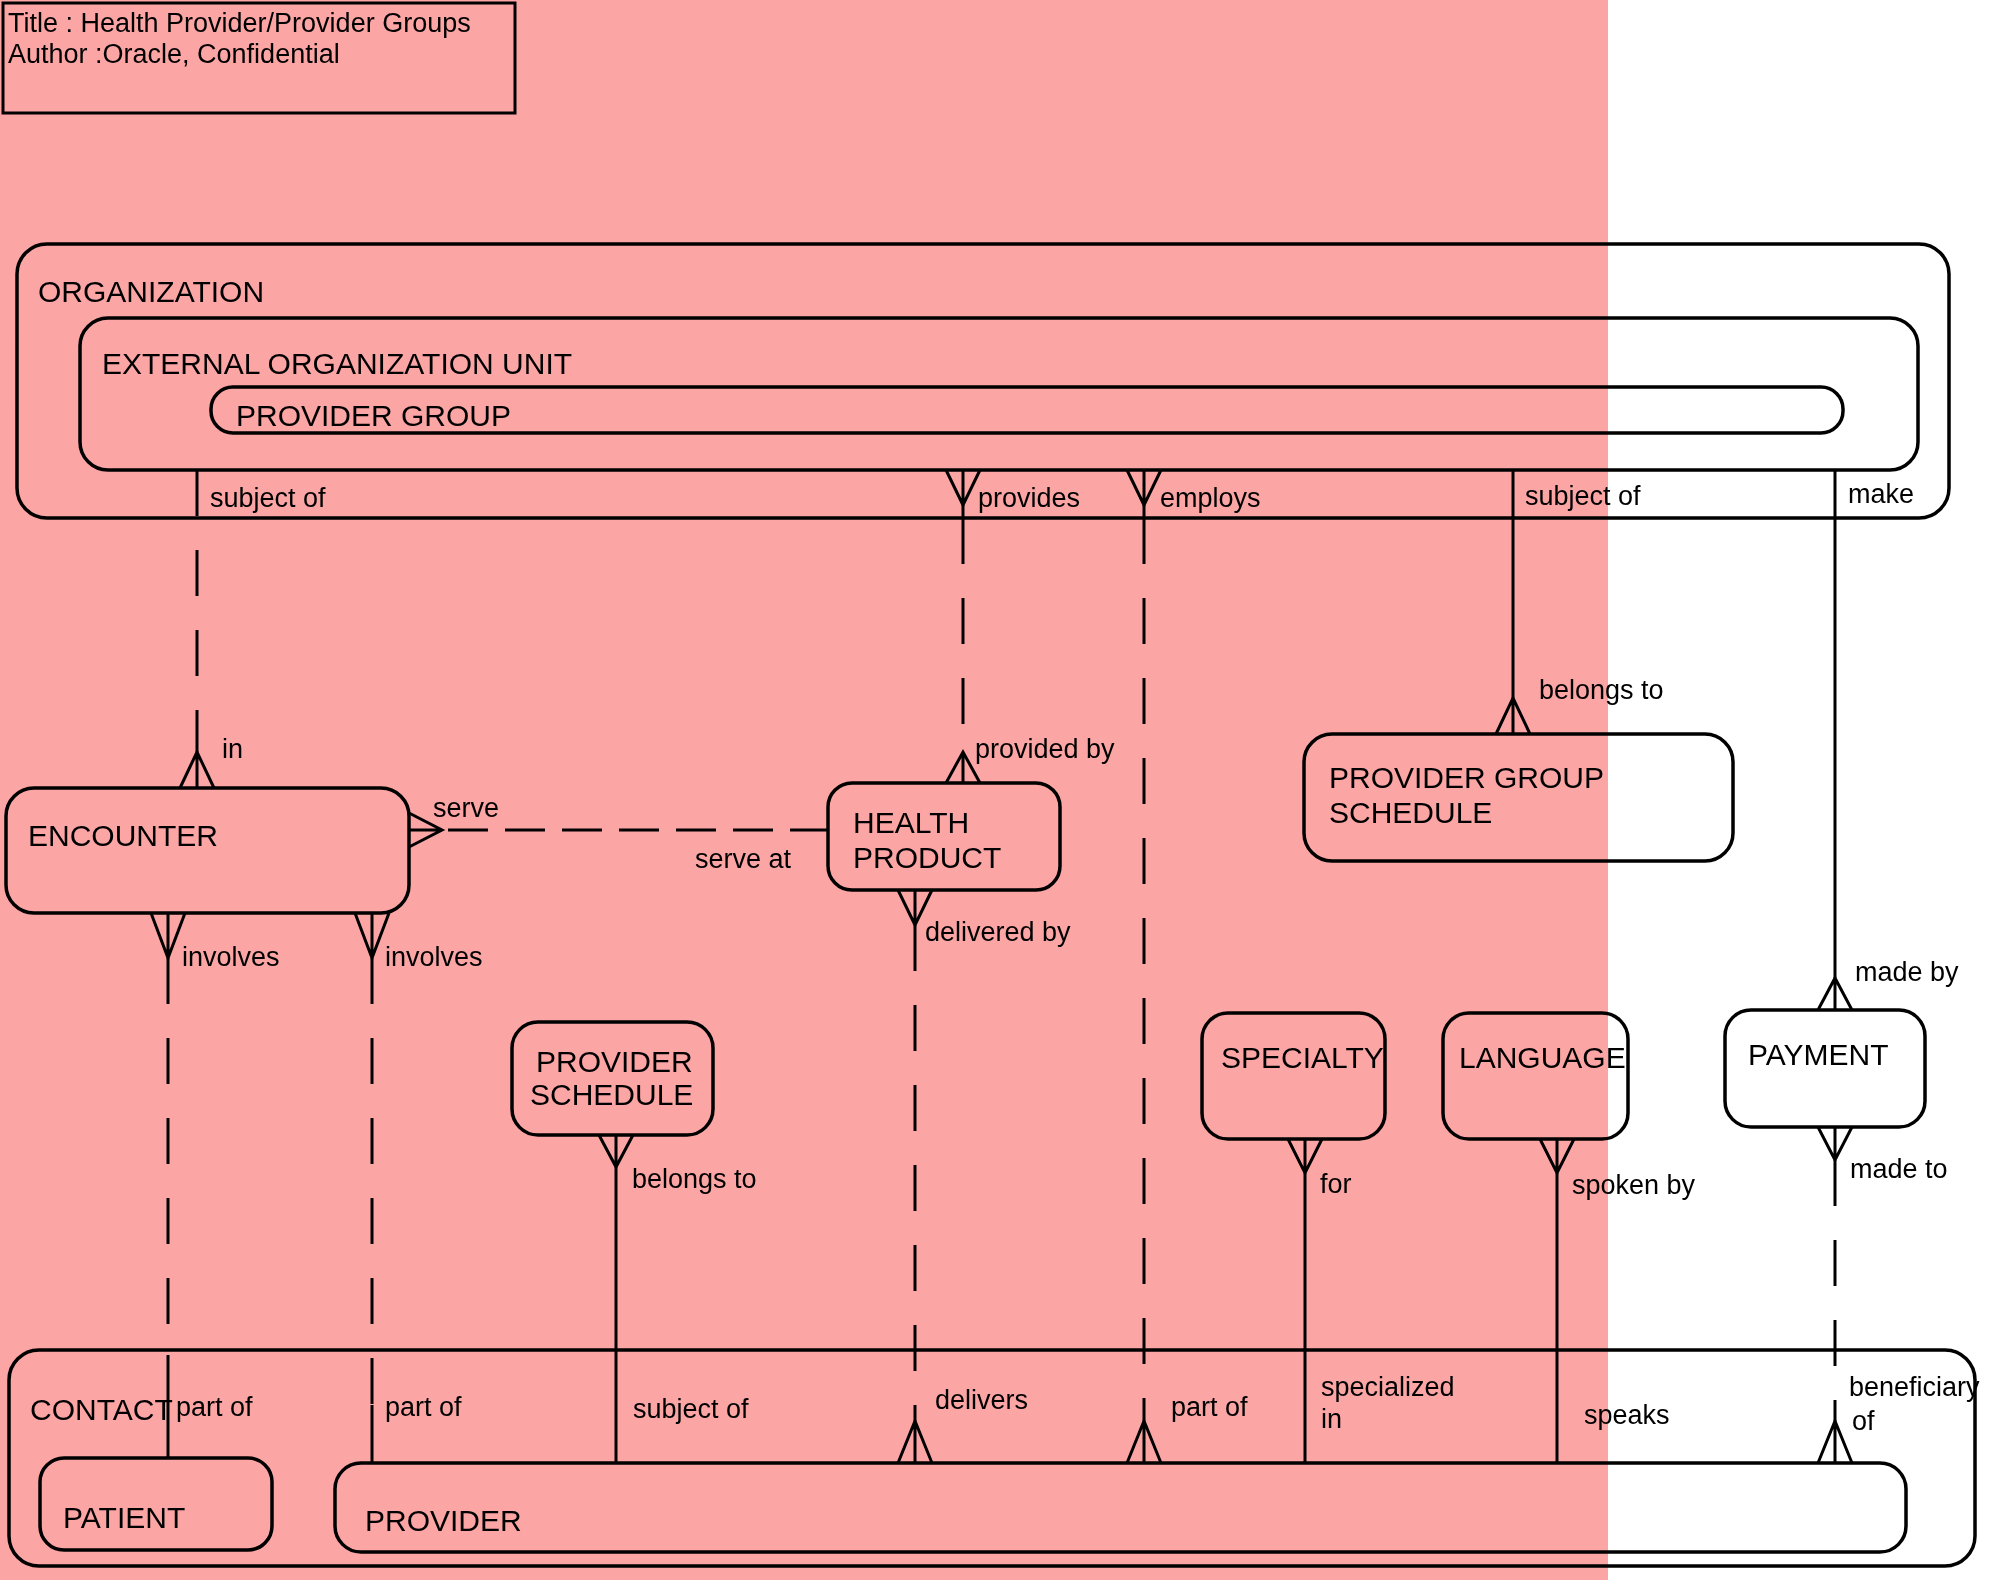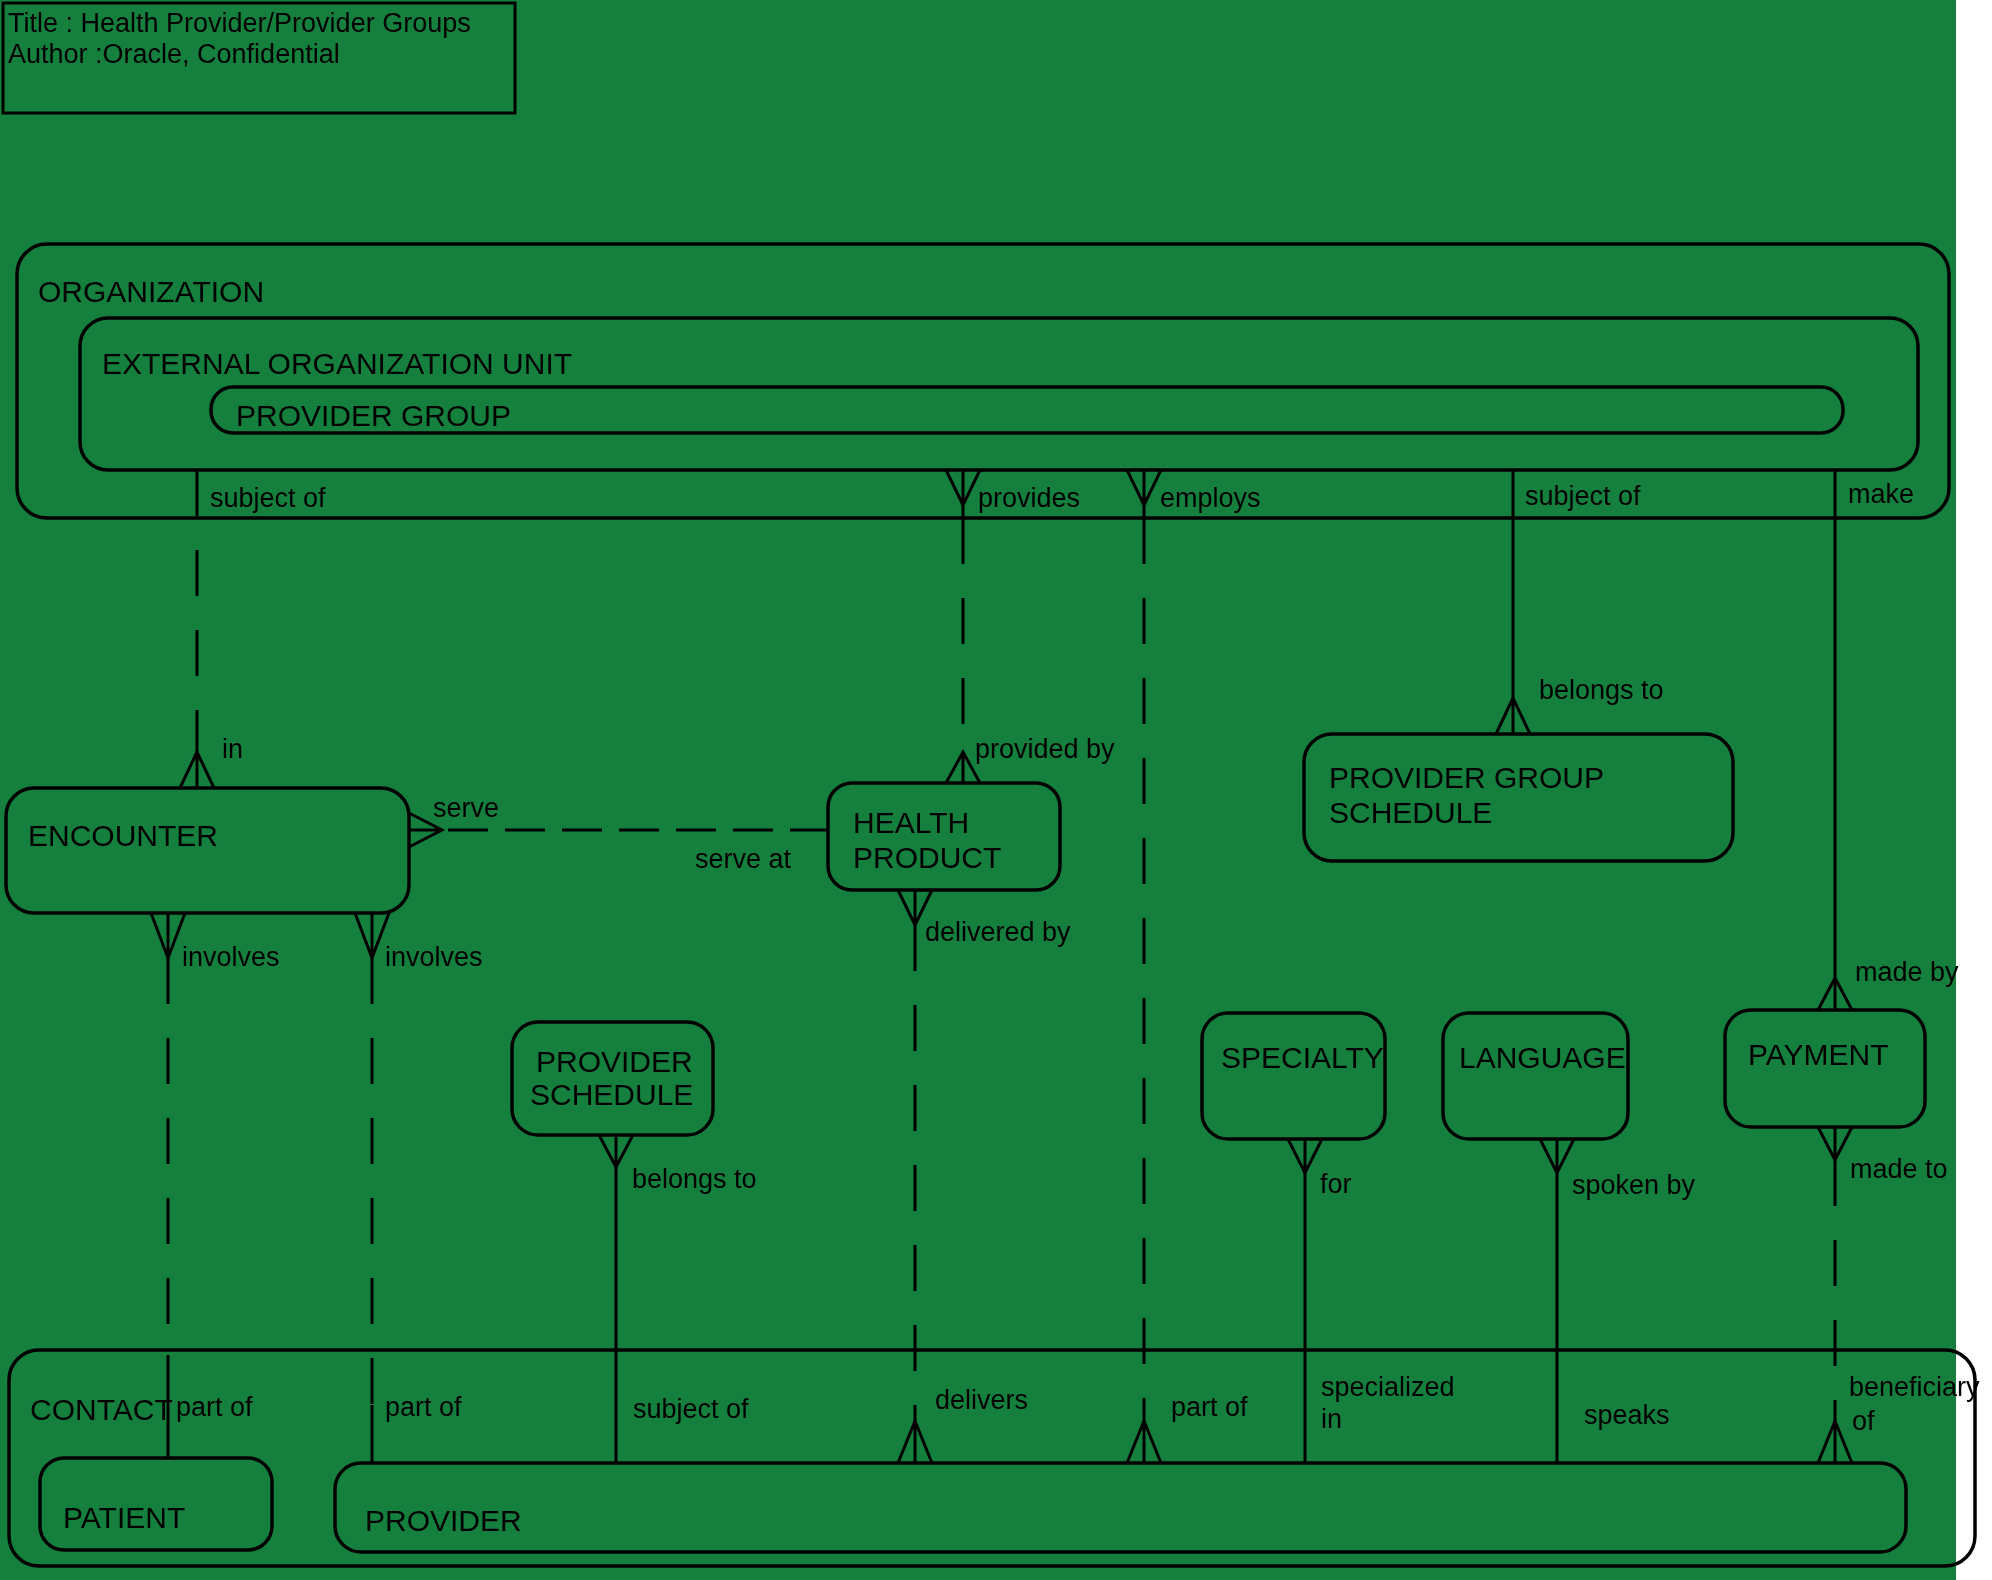--- a/index.html
+++ b/index.html
@@ -1,16 +1,16 @@
 <!DOCTYPE html>
 <html><head>
 <meta charset="utf-8">
 <style>
   html,body{margin:0;padding:0;background:#ffffff;}
-  .canvas{position:relative;width:1956px;height:1580px;background:#15803d;}
+  .canvas{position:relative;width:1608px;height:1580px;background:#fca5a5;}
   svg{display:block;}
   .ent{fill:none;stroke:#000000;stroke-width:3.5;}
   .conn-solid{stroke:#000000;stroke-width:3;fill:none;}
   .conn-dashed{stroke:#000000;stroke-width:3;fill:none;stroke-dasharray:46 34;}
   .conn-dashed-h{stroke:#000000;stroke-width:3;fill:none;stroke-dasharray:40 17;}
   .crow{stroke:#000000;stroke-width:3;fill:none;stroke-linejoin:miter;}
   text{fill:#000000;font-family:"Liberation Sans","DejaVu Sans",sans-serif;}
   .ent-label{font-size:30px;}
   .rel-label{font-size:27px;}
   .title-text{font-size:27px;}

